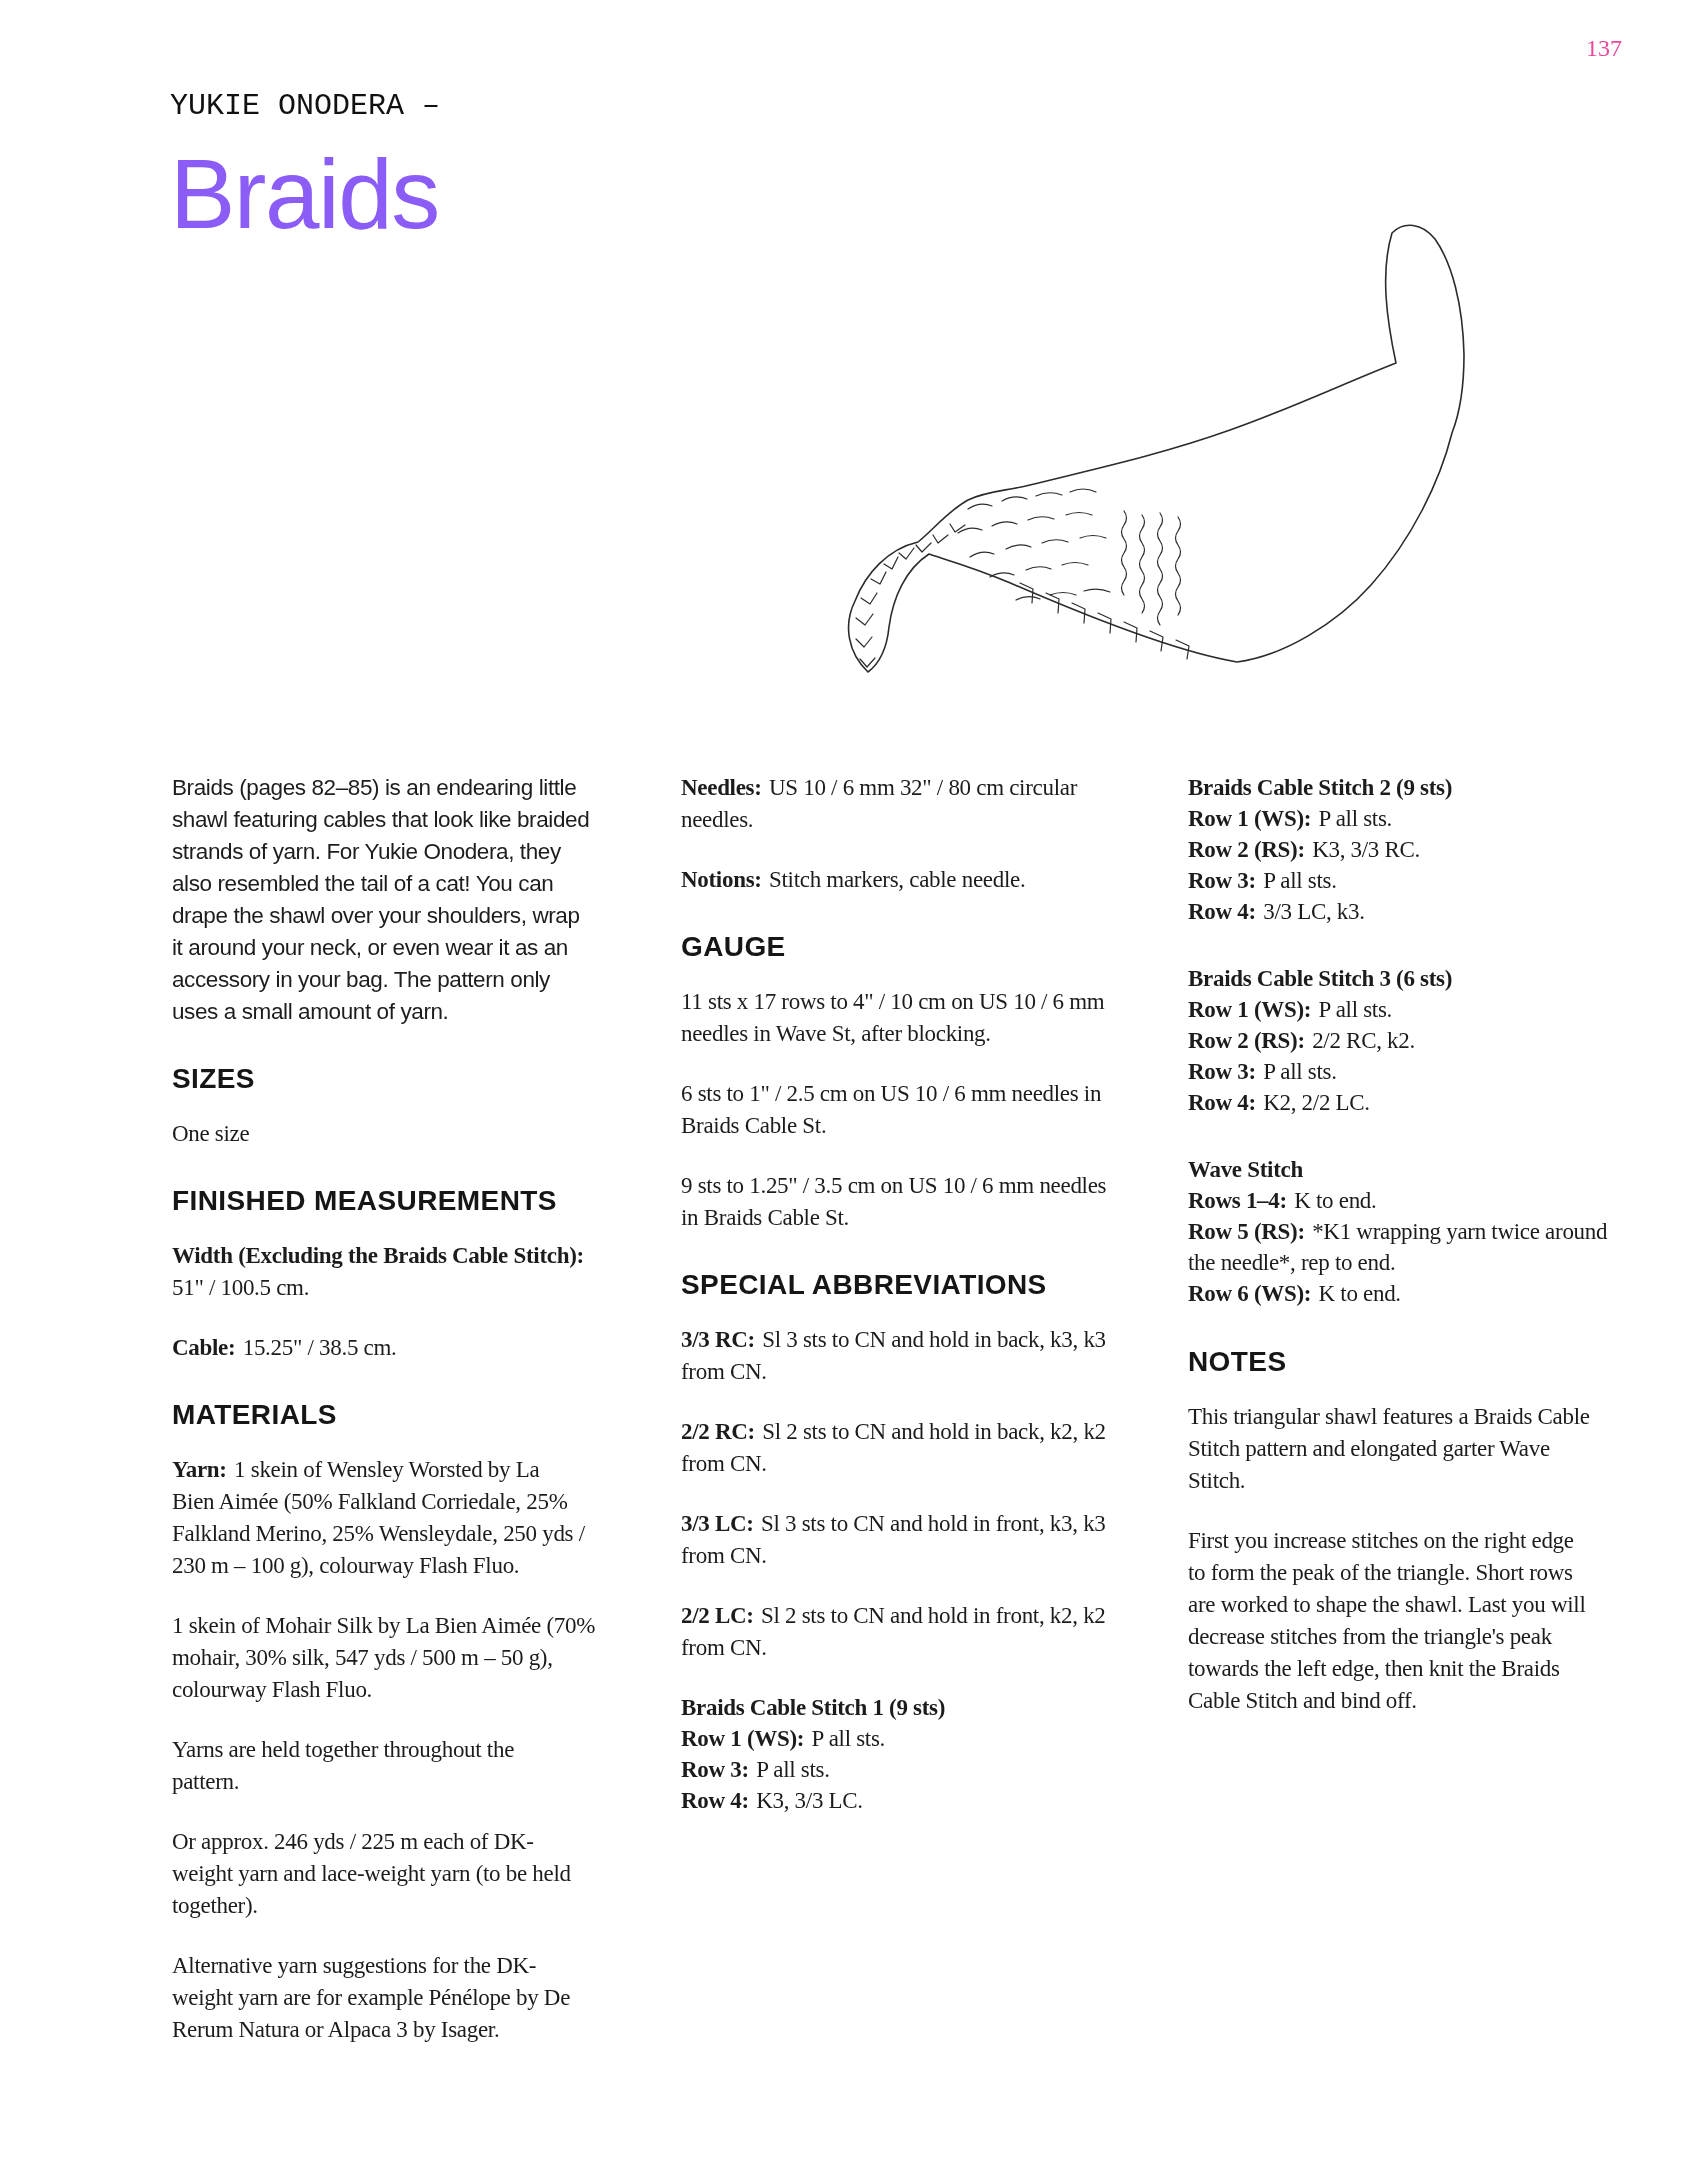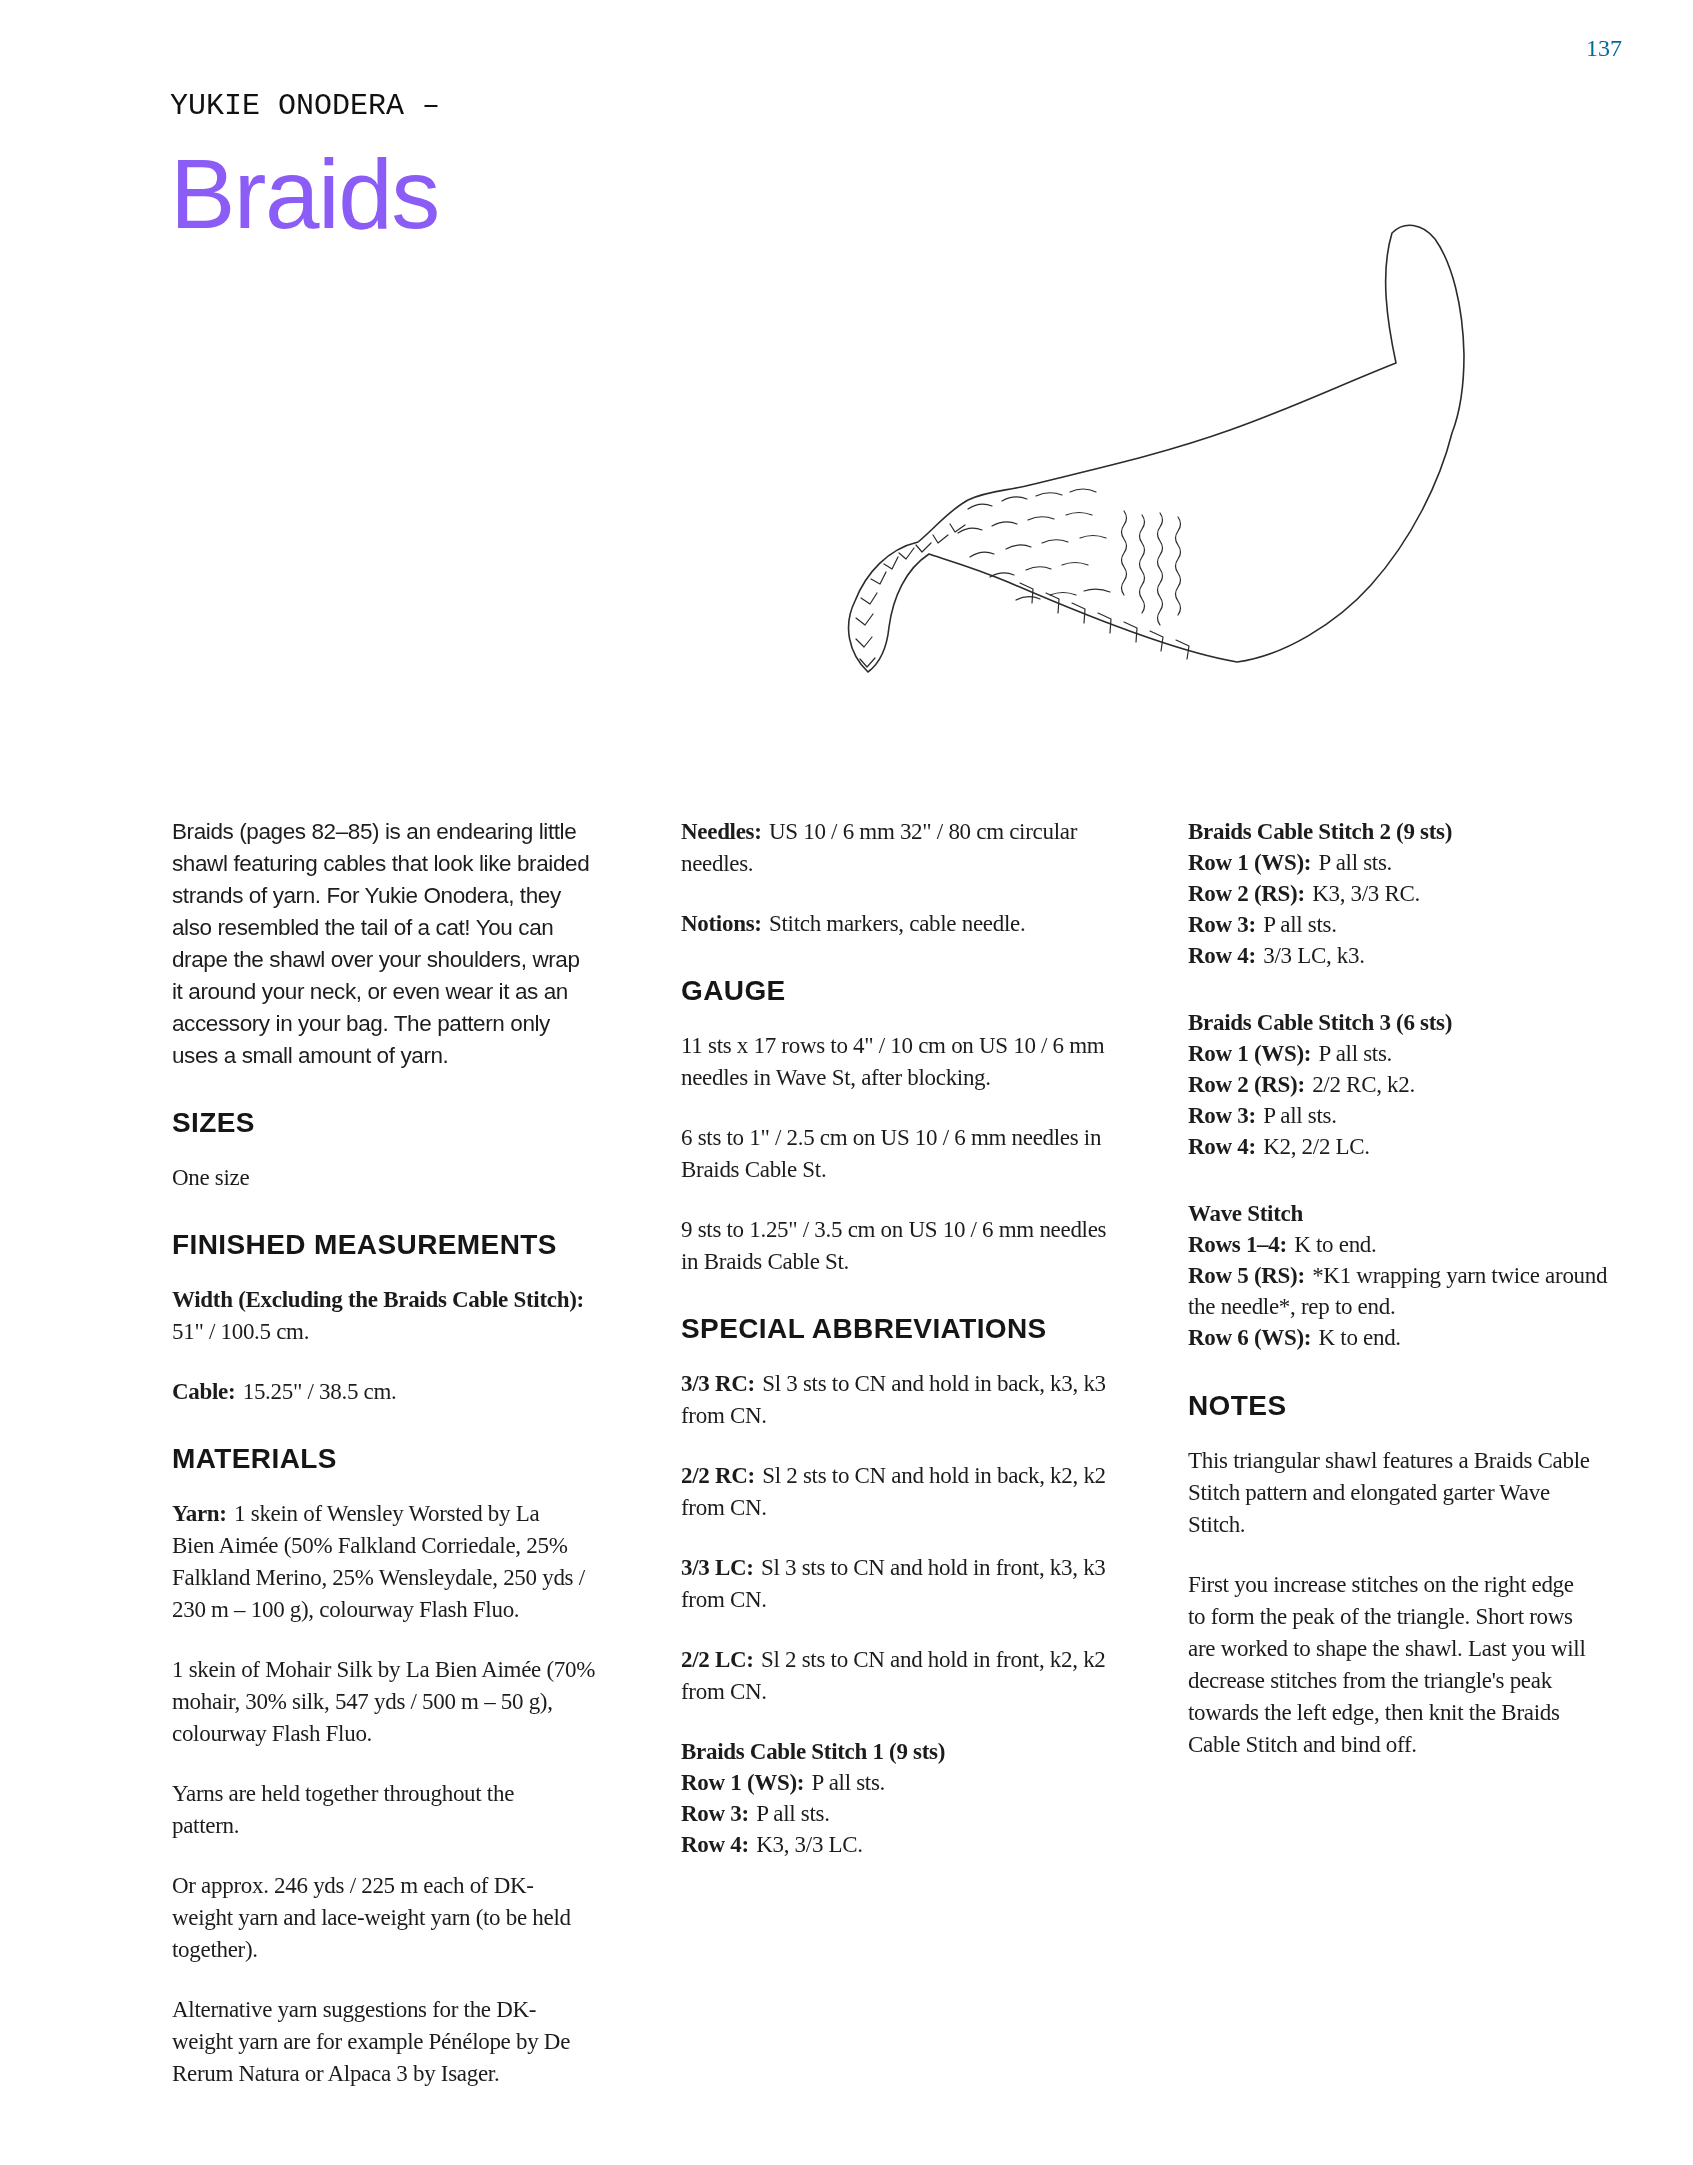--- a/index.html
+++ b/index.html
@@ -1,26 +1,26 @@
 <!DOCTYPE html>
 <html><head>
 <meta charset="utf-8">
 <style>
   html,body{margin:0;padding:0;background:#e8e8e8;}
   .page{position:relative;width:1693px;height:2165px;background:#ffffff;overflow:hidden;
         font-family:"Liberation Serif",serif;color:#1c1c1c;}
-  .pagenum{position:absolute;top:34px;right:71px;font:24px/28px "Liberation Serif",serif;color:#0369a1;}
+  .pagenum{position:absolute;top:34px;right:71px;font:24px/28px "Liberation Serif",serif;color:#ec4899;}
   .title-block{position:absolute;left:170px;top:88px;}
   .eyebrow{font:30px/36px "Liberation Mono",monospace;color:#111;letter-spacing:0;}
   .big-title{font:400 98px/100px "Liberation Sans",sans-serif;letter-spacing:-1.5px;color:#8b5cf6;margin-top:20px;}
   .illus{position:absolute;left:830px;top:215px;width:650px;height:470px;}
   .illus path{fill:none;stroke:#2b2b2b;stroke-linecap:round;stroke-linejoin:round;}
   .outline{stroke-width:1.6px;}
   .tex{stroke-width:1.2px;}
-  .col{position:absolute;top:816px;width:500px;}
+  .col{position:absolute;top:772px;width:500px;}
   .c1{left:172px;} .c2{left:681px;} .c3{left:1188px;}
   .intro{font:22.5px/32px "Liberation Sans",sans-serif;letter-spacing:-0.4px;color:#1d1d1f;
          white-space:pre-line;margin:0 0 28px 0;}
   h2{font:700 28px/34px "Liberation Sans",sans-serif;letter-spacing:0.4px;color:#161616;margin:34px 0 22px 0;}
   p.body{font:23px/32px "Liberation Serif",serif;letter-spacing:-0.3px;margin:0 0 28px 0;}
   .pre{white-space:pre-line;}
   .lbl{font-weight:700;padding-right:0.32em;text-align:right;}
   .stitch{font:23px/31px "Liberation Serif",serif;letter-spacing:-0.3px;margin:0 0 36px 0;}
   .stitch .t{font-weight:700;}
 </style>

